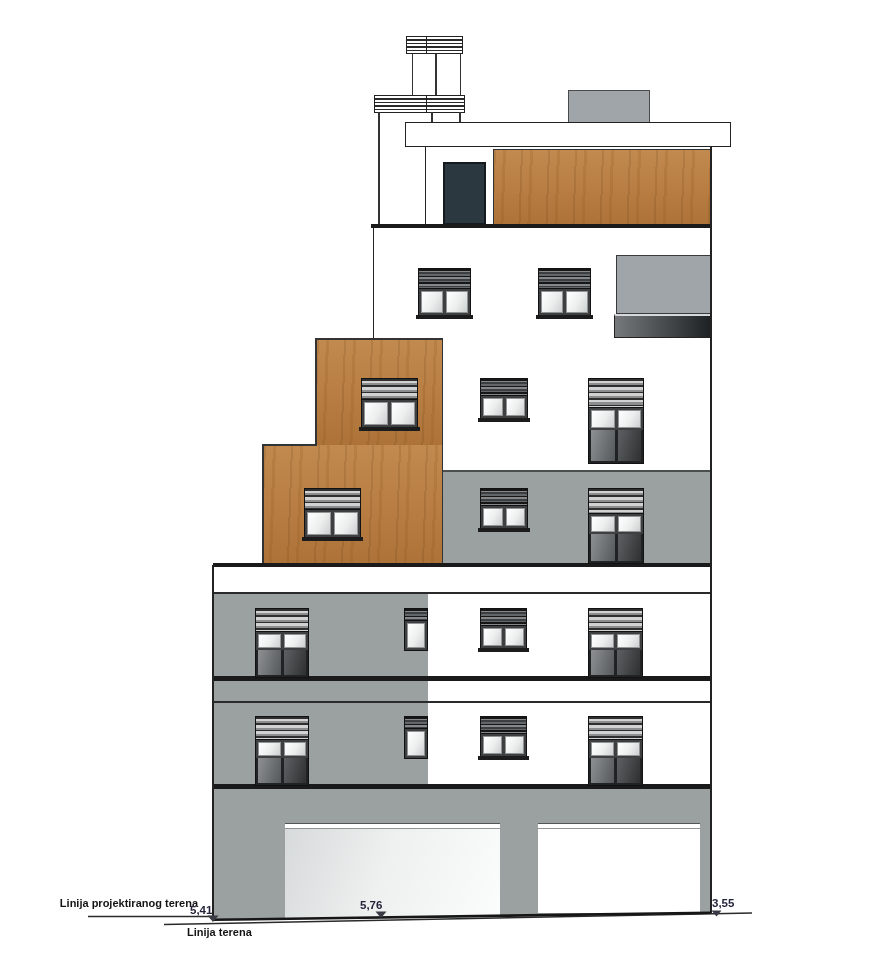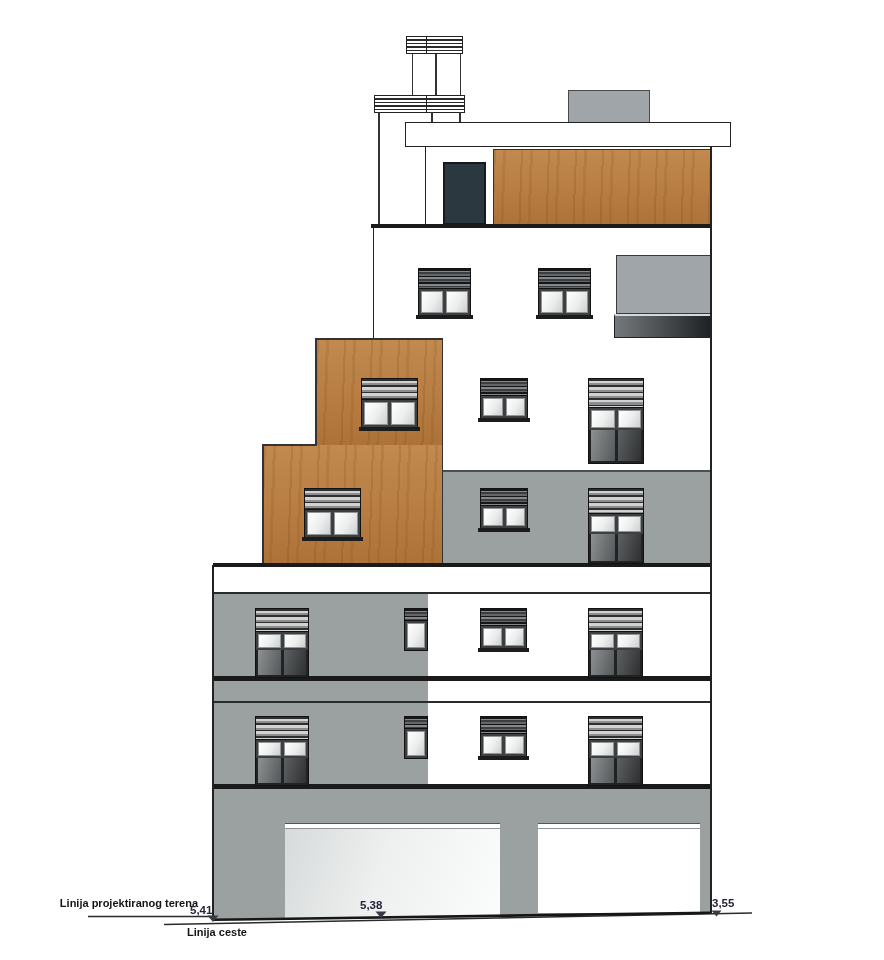--- a/index.html
+++ b/index.html
@@ -260,17 +260,17 @@
     <line x1="88" y1="916.5" x2="214" y2="916.5" stroke="#2a2a2a" stroke-width="1.6"></line>
     <line x1="164" y1="924.5" x2="752" y2="913" stroke="#2a2a2a" stroke-width="1.6"></line>
     <line x1="213" y1="919.8" x2="711" y2="912.8" stroke="#161616" stroke-width="2.6"></line>
     <path d="M207.5,915.5 h11 l-5.5,6.5 z" fill="#3a3a44"></path>
     <path d="M375.5,911.5 h11 l-5.5,6.5 z" fill="#3a3a44"></path>
     <path d="M711.5,910.5 h10 l-5,6 z" fill="#3a3a44"></path>
   </svg>
 
   <div class="lbl" style="left:40px;top:897px;width:158px;text-align:right">Linija projektiranog terena</div>
   <div class="num" style="left:190px;top:904px">5,41</div>
-  <div class="lbl" style="left:187px;top:926px">Linija ceste</div>
-  <div class="num" style="left:360px;top:899px">5,38</div>
+  <div class="lbl" style="left:187px;top:926px">Linija terena</div>
+  <div class="num" style="left:360px;top:899px">5,76</div>
   <div class="num" style="left:712px;top:897px">3,55</div>
 
 </div>
 
 </body></html>

